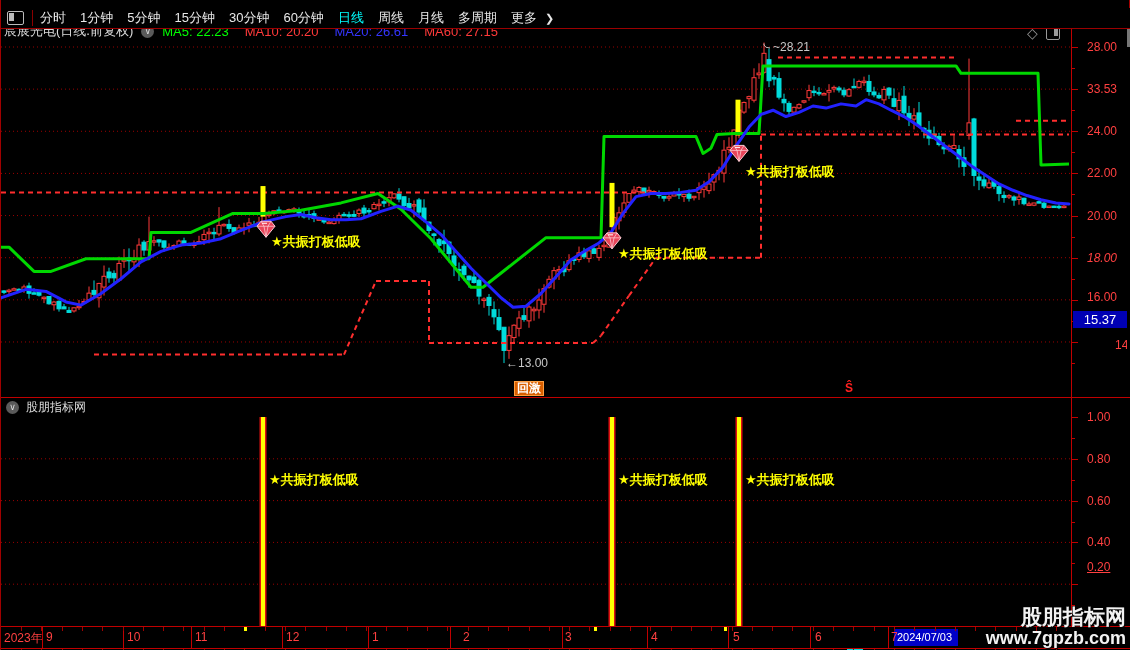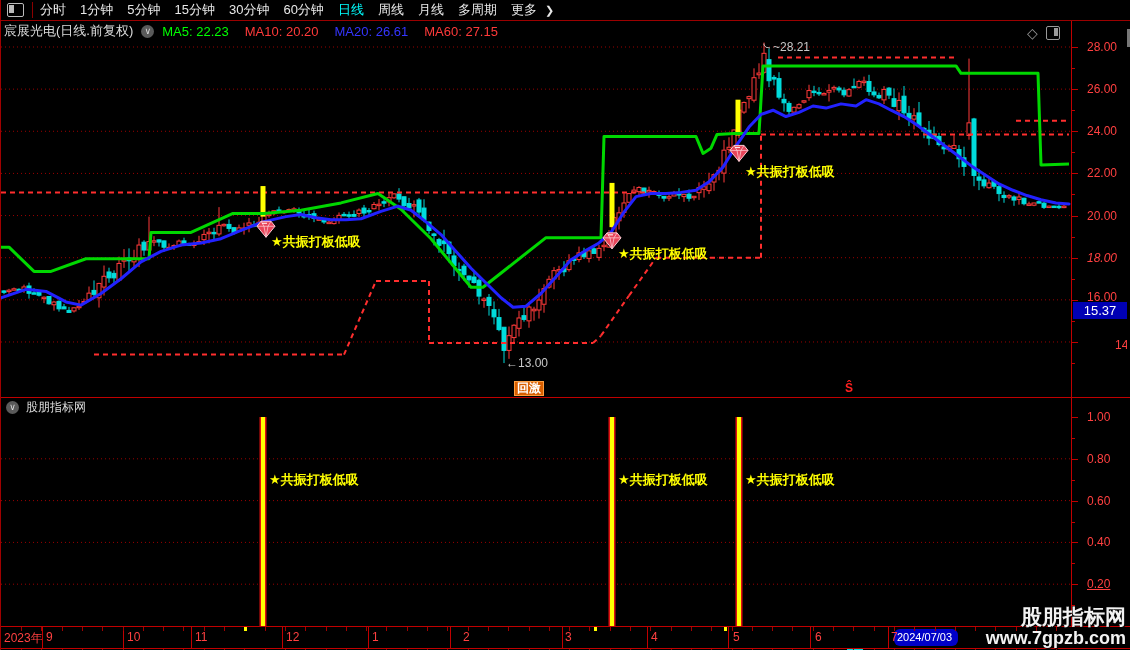--- a/index.html
+++ b/index.html
@@ -1,20 +1,20 @@
 <!DOCTYPE html>
 <html><head>
 <meta charset="utf-8">
 <style>
   html,body{margin:0;padding:0;background:#000;}
   body{width:1130px;height:650px;position:relative;overflow:hidden;
        font-family:"Liberation Sans","DejaVu Sans",sans-serif;-webkit-font-smoothing:none;}
   .screen{position:absolute;inset:0;background:#000;border-left:1px solid #a00000;border-right:1px solid #a00000;box-sizing:border-box;}
   
-  .menubar{position:absolute;left:0;top:0;width:1130px;height:20px;display:flex;align-items:center;
+  .menubar{position:absolute;left:0;top:8px;width:1130px;height:20px;display:flex;align-items:center;
            border-bottom:1px solid #9b0000;background:#000;z-index:40;}
   .win-icon{width:15px;height:12px;border:1px solid #bbb;border-radius:2px;margin:0 8px 0 6px;position:relative;}
   .win-icon::after{content:"";position:absolute;left:1px;top:1px;width:5px;height:8px;background:#bbb;}
   .menu-sep{width:1px;height:16px;background:#8b0000;}
   .menu-left{display:flex;align-items:center;height:100%;}
   .menu-left .mi{color:#e8e8e8;font-size:13px;padding:0 7px;line-height:20px;cursor:default;}
   .menu-left .mi.active{color:#00ffff;}
   .menu-left .chev{color:#e8e8e8;font-size:11px;padding-left:1px;}
   .menu-right{display:flex;align-items:center;height:100%;margin-left:auto;}
   .menu-right .mi{color:#e8e8e8;font-size:13px;padding:0 9px;line-height:20px;border-left:1px solid #9b0000;}
@@ -44,21 +44,21 @@
   .lower-header .name{color:#dcdcdc;font-size:12px;margin-left:7px;}
   
   .time-axis{position:absolute;left:0;top:626px;width:1130px;height:24px;background:#000;border-top:1px solid #c00000;z-index:26;}
   .time-axis .baseline{position:absolute;left:0;top:21px;width:1130px;height:1px;background:#c00000;}
   .tsep{position:absolute;top:0;width:1px;height:21px;background:#c00000;}
   .ttick{position:absolute;top:0;width:1px;height:4px;background:#a00000;}
   .btick{position:absolute;top:22px;width:1px;height:3px;background:#a00000;}
   .ytick{position:absolute;top:0;width:3px;height:4px;background:#ffff00;}
   .tlab{position:absolute;top:3px;color:#ff4040;font-size:12px;}
   .date-box{position:absolute;top:2px;height:17px;background:#0000c8;color:#fff;font-size:11px;line-height:17px;
-            padding:0 3px;border-radius:6px;}
+            padding:0 3px;}
   .cyan-frag{position:absolute;left:846px;top:22px;width:16px;height:3px;background:#00e0e0;}
   
   .event-badge{position:absolute;background:#d95f00;border:1px solid #ff9f40;color:#fff;font-size:12px;font-weight:bold;
                height:13px;line-height:13px;padding:0 2px;z-index:31;}
   .s-marker{position:absolute;color:#ff2020;font-size:12px;font-weight:bold;z-index:31;}
   .watermark{position:absolute;right:3px;bottom:1px;text-align:right;z-index:50;color:#f2f2f2;
              text-shadow:1px 1px 1px #000;}
   .watermark .l1{font-size:21px;font-weight:bold;line-height:23px;}
   .watermark .l2{font-size:18px;font-weight:bold;line-height:21px;}
   svg{position:absolute;left:0;background:#000;}
@@ -576,24 +576,24 @@
     <span class="ma ma20">MA20: 26.61</span>
     <span class="ma ma60">MA60: 27.15</span>
   </div>
 
   <div class="corner-icons">
     <span class="diamond-ic">◇</span>
     <span class="layout-ic"></span>
   </div>
 
   <div class="price-axis" id="price-axis">
-    <div class="price-badge" id="price-badge" style="top: 281px;">15.37</div>
+    <div class="price-badge" id="price-badge" style="top: 290px;">15.37</div>
   <span class="axlab" style="top: 26px;">28.00</span>
       <div class="tick" style="top: 26px; width: 6px;"></div>
-      <span class="axlab" style="top: 68.14px;">26.00</span>
+      <span class="axlab" style="top: 68.14px;">33.53</span>
       <div class="tick" style="top: 68.14px; width: 6px;"></div>
       <span class="axlab" style="top: 110.28px;">24.00</span>
       <div class="tick" style="top: 110.28px; width: 6px;"></div>
       <span class="axlab" style="top: 152.42px;">22.00</span>
       <div class="tick" style="top: 152.42px; width: 6px;"></div>
       <span class="axlab" style="top: 194.56px;">20.00</span>
       <div class="tick" style="top: 194.56px; width: 6px;"></div>
       <span class="axlab" style="top: 236.7px; font-style: italic;">18.00</span>
       <div class="tick" style="top: 236.7px; width: 6px;"></div>
       <span class="axlab" style="top: 276px;">16.00</span>
@@ -640,21 +640,21 @@
       <div class="tick" style="top: 40.9px; width: 3px;"></div>
       <span class="axlab" style="top: 61.8px;">0.80</span>
       <div class="tick" style="top: 61.8px; width: 6px;"></div>
       <div class="tick" style="top: 82.7px; width: 3px;"></div>
       <span class="axlab" style="top: 103.6px;">0.60</span>
       <div class="tick" style="top: 103.6px; width: 6px;"></div>
       <div class="tick" style="top: 124.5px; width: 3px;"></div>
       <span class="axlab" style="top: 145.4px;">0.40</span>
       <div class="tick" style="top: 145.4px; width: 6px;"></div>
       <div class="tick" style="top: 166.3px; width: 3px;"></div>
-      <span class="axlab" style="top: 187px; text-decoration: underline;">0.20</span>
+      <span class="axlab" style="top: 170px; text-decoration: underline;">0.20</span>
       <div class="tick" style="top: 187.2px; width: 6px;"></div>
       <div class="tick" style="top: 208.1px; width: 3px;"></div>
     </div>
 
   <div class="time-axis" id="time-axis">
     <span class="tlab" style="left:3px">2023年</span>
     <div class="date-box" id="date-box" style="left: 893px; min-width: 58px;">2024/07/03</div>
     <div class="baseline"></div>
     <div class="cyan-frag"></div>
   <div class="tsep" style="left: 41px;"></div>

